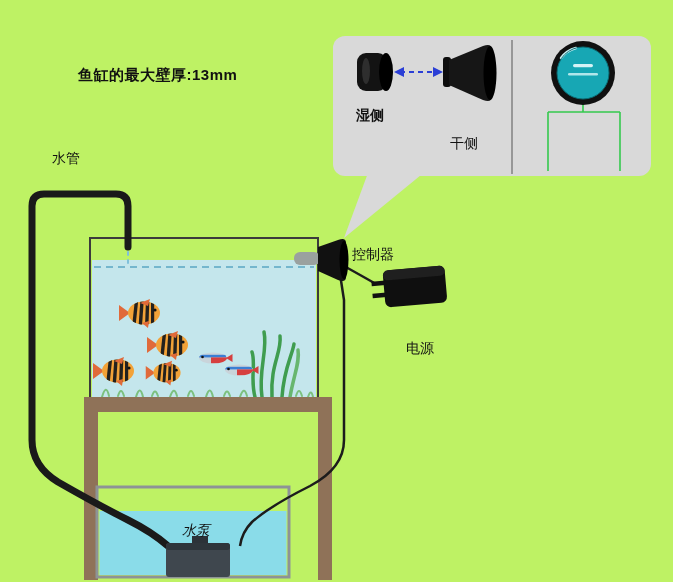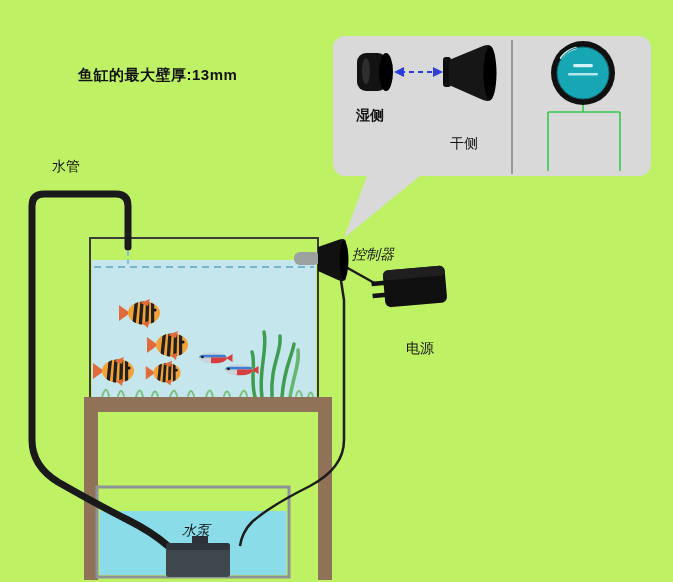--- a/index.html
+++ b/index.html
@@ -3,24 +3,24 @@
 <meta charset="utf-8">
 <style>
   html,body{margin:0;padding:0;background:#fff;}
   .canvas{
     position:relative;width:673px;height:582px;background:#bef264;
     font-family:"Liberation Sans","DejaVu Sans",sans-serif;overflow:hidden;
   }
   .canvas svg{position:absolute;left:0;top:0;}
   .lb{position:absolute;color:#111;font-size:14px;line-height:1.2;white-space:nowrap;}
   .lb.title{left:78px;top:66px;font-size:15px;font-weight:bold;letter-spacing:0.5px;}
-  .lb.pipe{left:52px;top:150px;margin-top:8px;}
+  .lb.pipe{left:52px;top:150px;}
   .lb.wet{left:356px;top:107px;font-weight:bold;}
   .lb.dry{left:450px;top:107px;margin-top:28px;}
-  .lb.ctrl{left:352px;top:246px;font-style:italic;}
+  .lb.ctrl{left:352px;top:246px;}
   .lb.pwr{left:406px;top:340px;}
   .lb.pump{left:182px;top:522px;font-style:italic;}
 </style>
 </head>
 <body>
 
 <div class="canvas">
 
   <svg width="673" height="582" viewBox="0 0 673 582">
     <defs>

